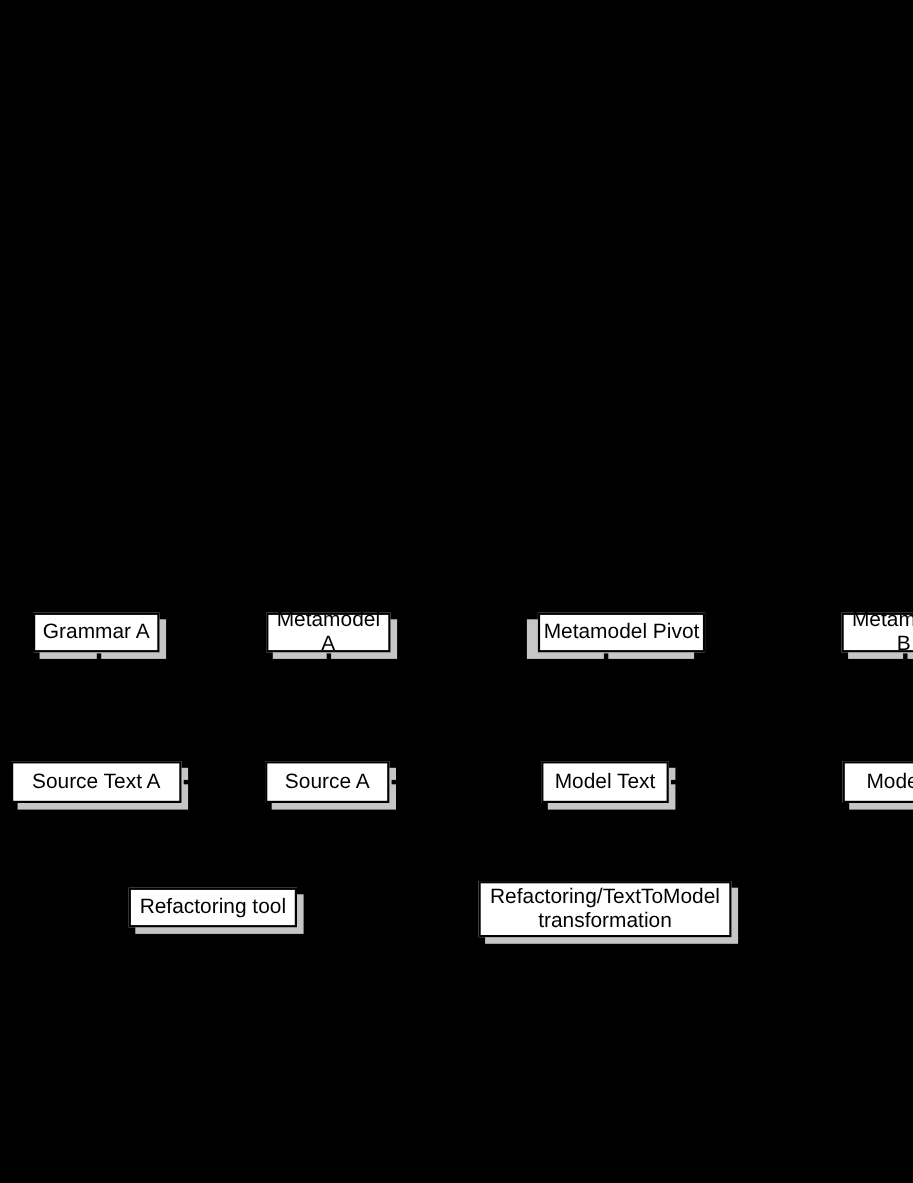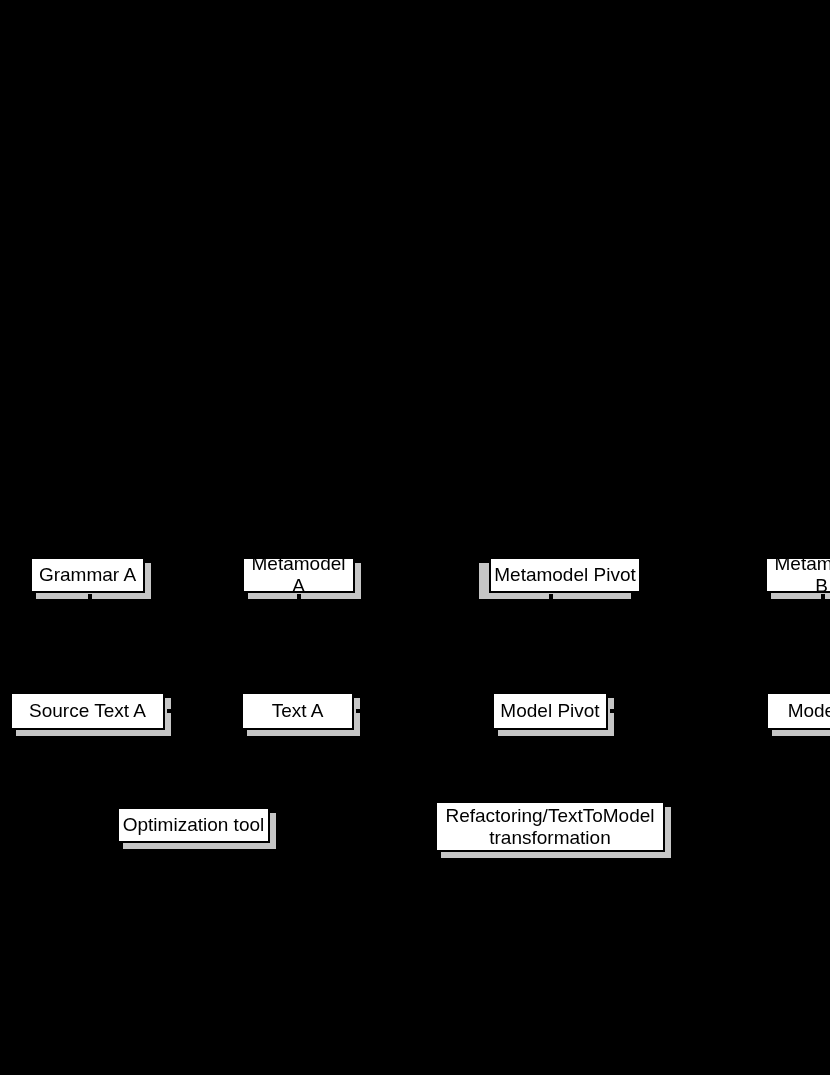--- a/index.html
+++ b/index.html
@@ -82,33 +82,33 @@
     <div class="node" style="left: 765px; top: 557px; width: 113px; height: 36px;">
       <div class="shadow" style="background: rgb(198, 198, 198);"></div>
       <div class="box" style="background: rgb(255, 255, 255); border-color: rgb(0, 0, 0);">Metamodel B</div>
     </div>
     <div class="node" style="left: 10px; top: 692px; width: 155px; height: 38px;">
       <div class="shadow" style="background: rgb(198, 198, 198);"></div>
       <div class="box" style="background: rgb(255, 255, 255); border-color: rgb(0, 0, 0); text-align: center;">Source Text A</div>
     </div>
     <div class="node" style="left: 241px; top: 692px; width: 113px; height: 38px;">
       <div class="shadow" style="background: rgb(198, 198, 198);"></div>
-      <div class="box" style="background: rgb(255, 255, 255); border-color: rgb(0, 0, 0);">Text A</div>
+      <div class="box" style="background: rgb(255, 255, 255); border-color: rgb(0, 0, 0);">Source A</div>
     </div>
     <div class="node" style="left: 492px; top: 692px; width: 116px; height: 38px;">
       <div class="shadow" style="background: rgb(198, 198, 198);"></div>
-      <div class="box" style="background: rgb(255, 255, 255); border-color: rgb(0, 0, 0);">Model Pivot</div>
+      <div class="box" style="background: rgb(255, 255, 255); border-color: rgb(0, 0, 0);">Model Text</div>
     </div>
     <div class="node" style="left: 766px; top: 692px; width: 113px; height: 38px;">
       <div class="shadow" style="background: rgb(198, 198, 198);"></div>
       <div class="box" style="background: rgb(255, 255, 255); border-color: rgb(0, 0, 0);">Model B</div>
     </div>
     <div class="node" style="left: 117px; top: 807px; width: 153px; height: 36px;">
       <div class="shadow" style="background: rgb(198, 198, 198);"></div>
-      <div class="box" style="background: rgb(255, 255, 255); border-color: rgb(0, 0, 0);">Optimization tool</div>
+      <div class="box" style="background: rgb(255, 255, 255); border-color: rgb(0, 0, 0);">Refactoring tool</div>
     </div>
     <div class="node" style="left: 435px; top: 801px; width: 230px; height: 51px;">
       <div class="shadow" style="background: rgb(198, 198, 198);"></div>
       <div class="box" style="background: rgb(255, 255, 255); border-color: rgb(0, 0, 0);">Refactoring/TextToModel
 transformation</div>
     </div>
     <div class="tick-down" style="left: 88px; top: 594px;"></div>
     <div class="tick-down" style="left: 297px; top: 594px;"></div>
     <div class="tick-down" style="left: 549px; top: 594px;"></div>
     <div class="tick-down" style="left: 821px; top: 594px;"></div>

